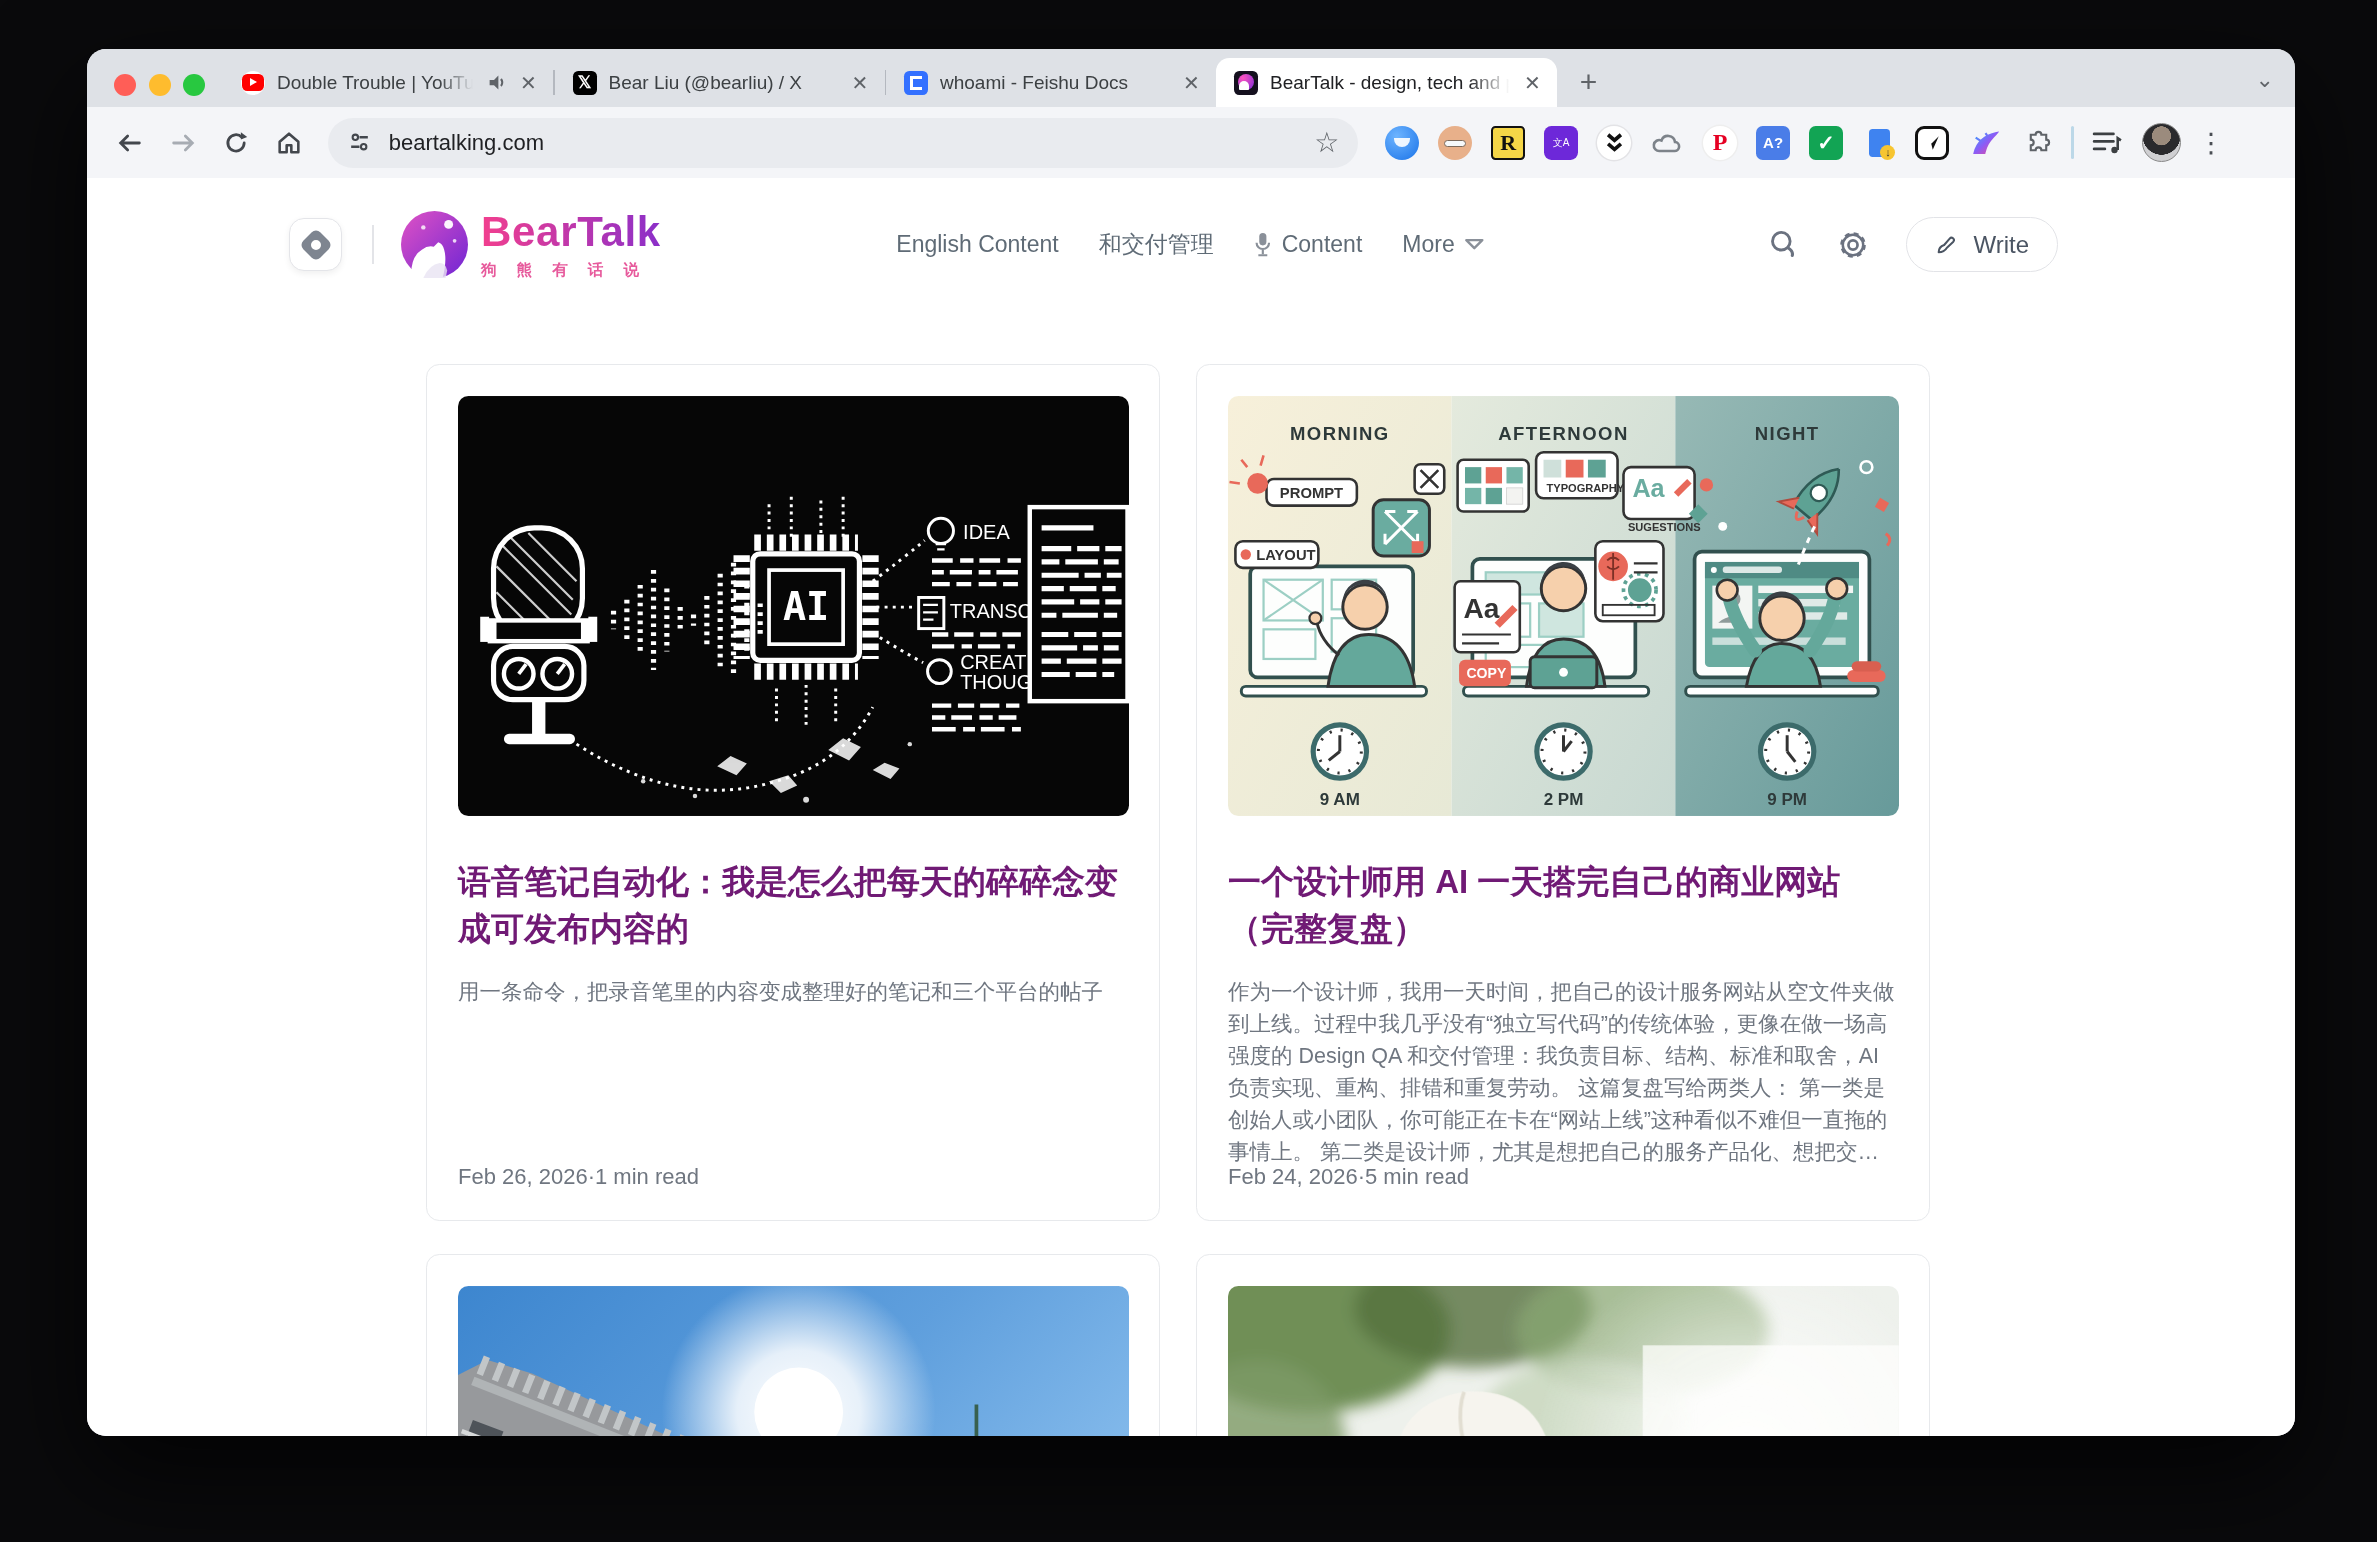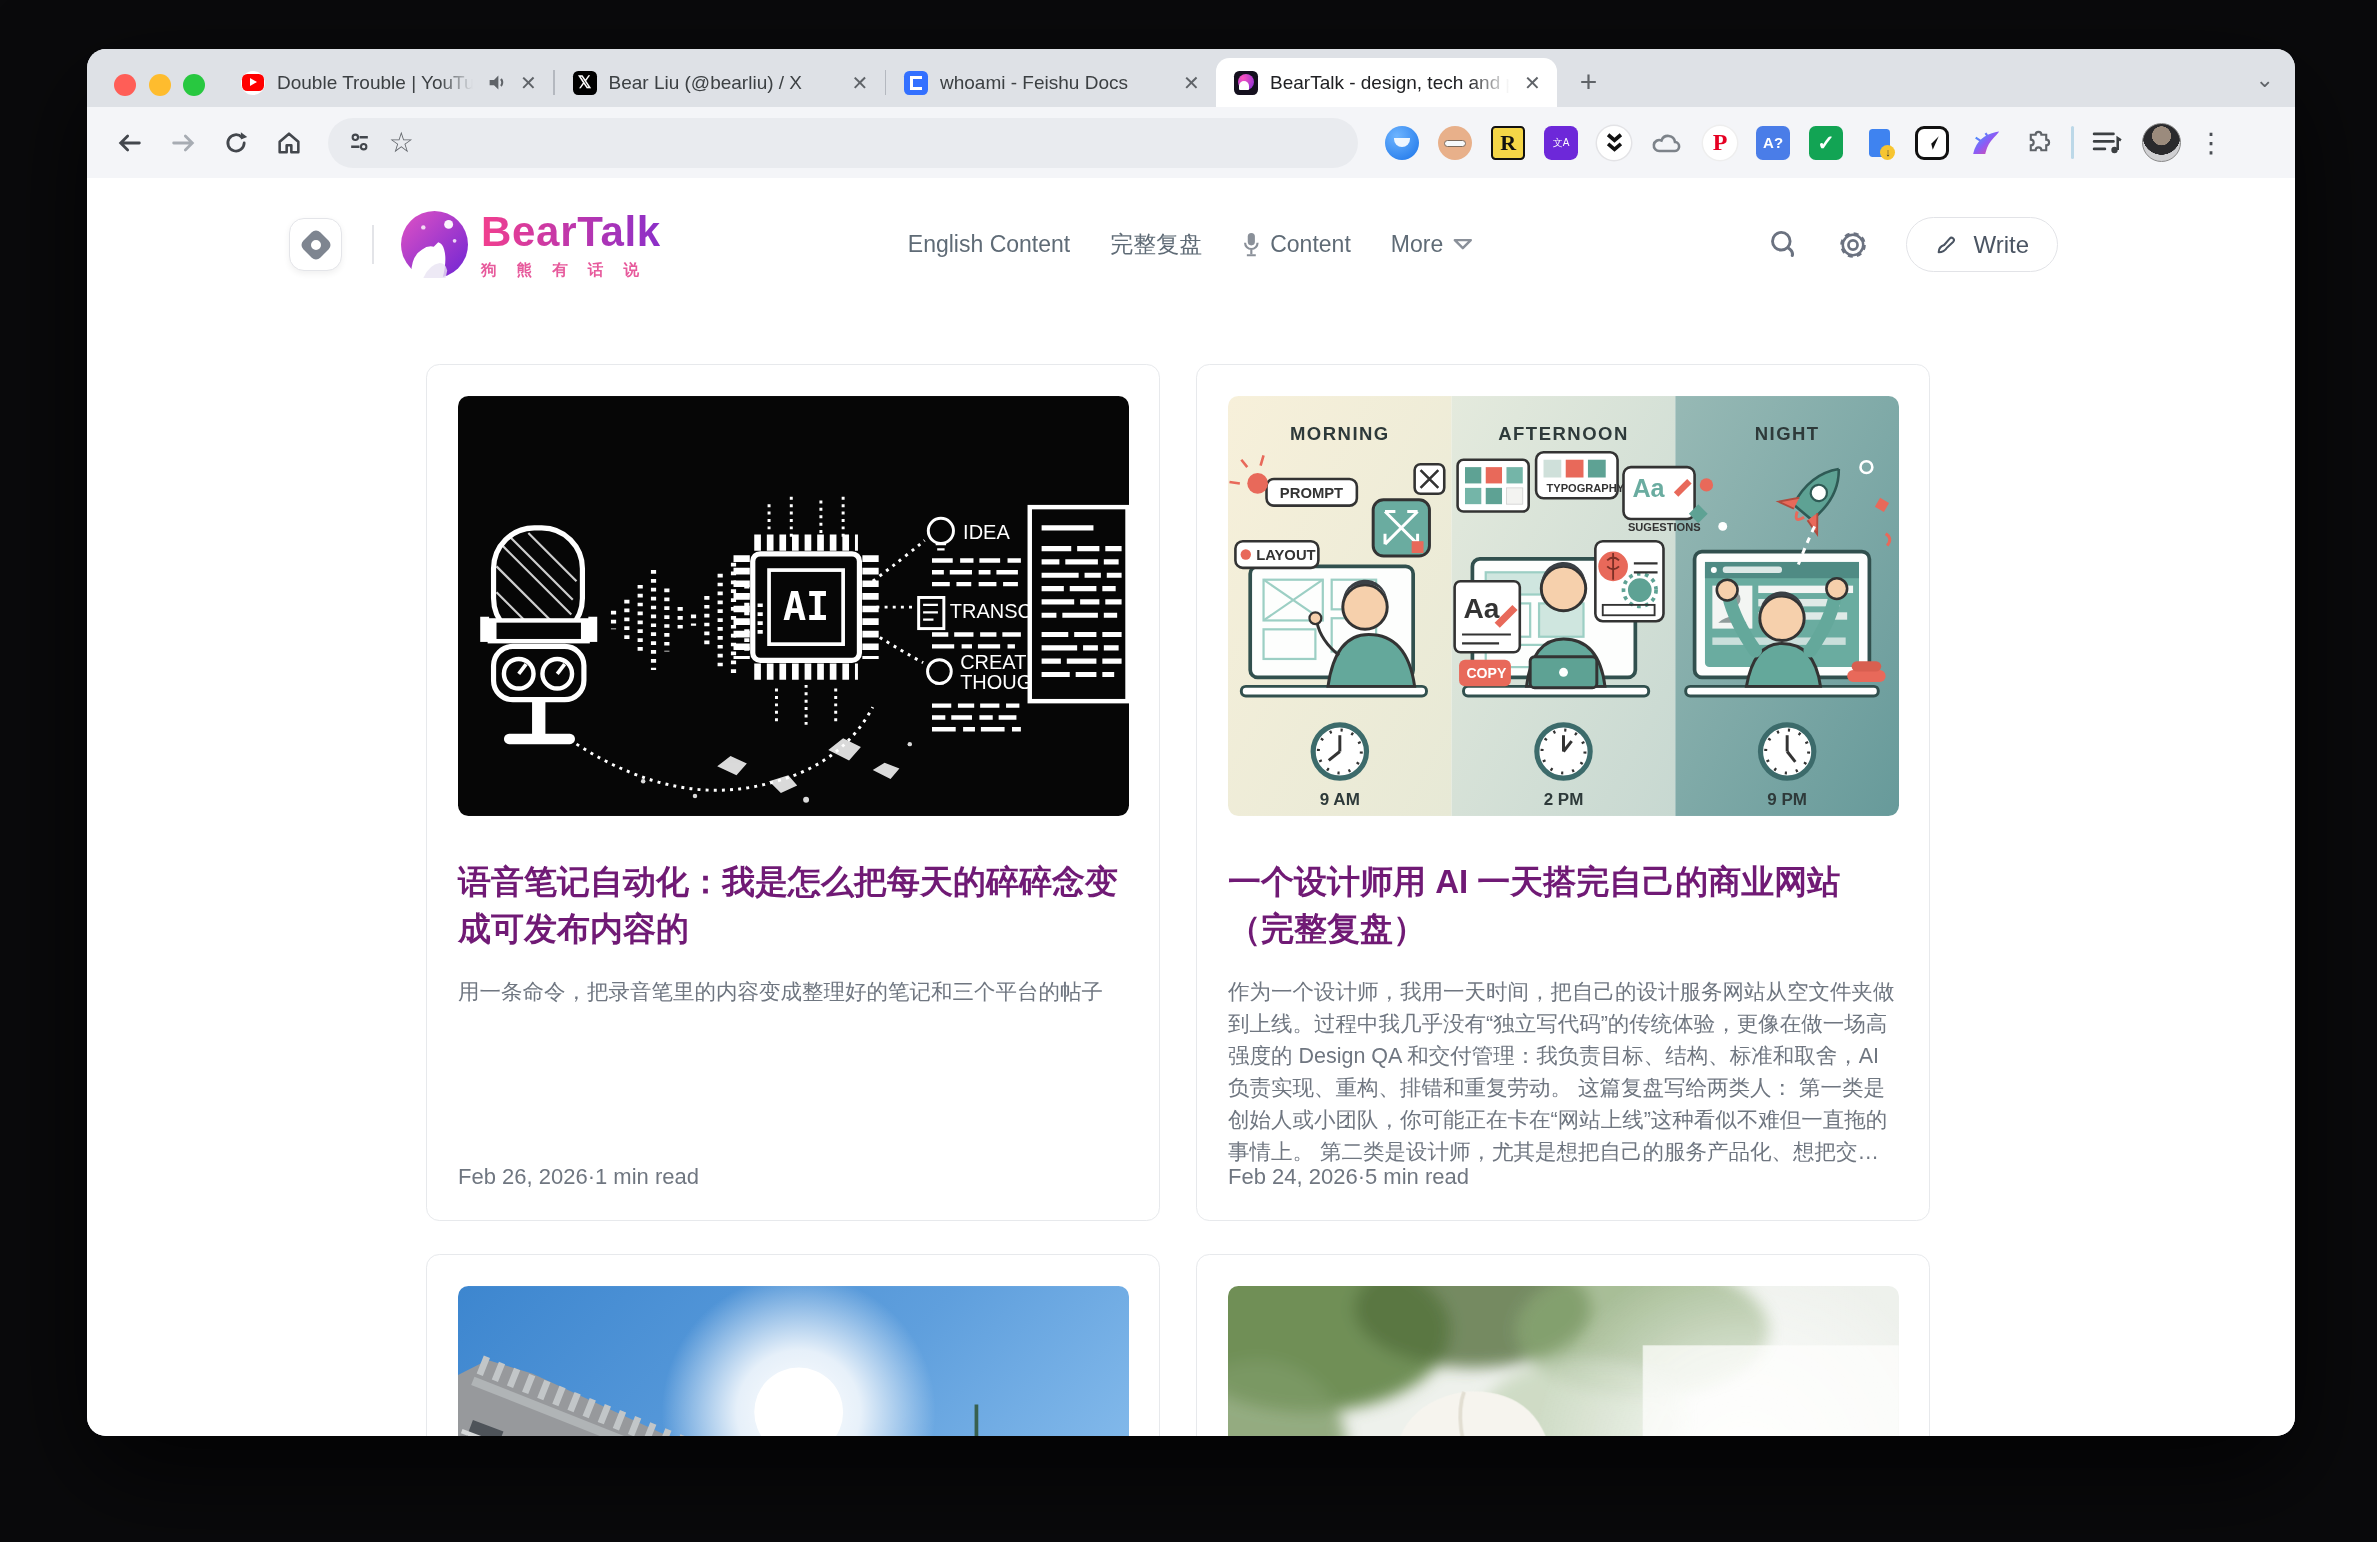--- a/index.html
+++ b/index.html
@@ -147,20 +147,21 @@
             <path d="M4,11 L12,4 L20,11 V20 H14 V14 H10 V20 H4 Z" stroke="#43474d" stroke-width="2.2" fill="none" stroke-linejoin="round"></path>
           </svg>
       </div>
       <div class="urlpill">
         <svg width="25" height="25" viewBox="0 0 24 24">
           <circle cx="8" cy="7" r="2.6" stroke="#43474d" stroke-width="2" fill="none"></circle>
             <line x1="12" y1="7" x2="20" y2="7" stroke="#43474d" stroke-width="2.4"></line>
           <circle cx="16" cy="16" r="2.6" stroke="#43474d" stroke-width="2" fill="none"></circle>
             <line x1="4" y1="16" x2="12" y2="16" stroke="#43474d" stroke-width="2.4"></line>
         </svg>
+        <span class="urltext">beartalking.com</span>
         <span class="star">☆</span>
       </div>
       <div class="exts">
         <div class="ext" style="background:radial-gradient(circle at 35% 30%,#6db4ff,#1a73e8);border-radius:50%;">
             <span style="width:16.3px;height:9px;background:#fff;border-radius:0 0 15px 15px;opacity:.9"></span>
           </div>
         <div class="ext" style="background:#e8b08a;border-radius:50%;">
             <span style="width:22px;height:6.7px;background:#f6f9fb;border-radius:3.7px;border:1.5px solid #7b6a5c;margin-top:1.5px"></span>
           </div>
         <div class="ext" style="background:#f5d647;border:2.2px solid #111;border-radius:4.4px;color:#111;font-family:'Liberation Serif',serif;font-weight:bold;font-size:22px;">R</div>
@@ -237,21 +238,21 @@
           <circle cx="30" cy="22" r="3" fill="#fff" opacity=".8"></circle>
           <circle cx="72" cy="40" r="2.5" fill="#fff" opacity=".8"></circle>
       </svg>
       <div class="brandbox">
         <div class="brandname">BearTalk</div>
         <div class="brandtag">狗熊有话说</div>
       </div>
 
       <div class="nav">
         <div class="navitem">English Content</div>
-        <div class="navitem">完整复盘</div>
+        <div class="navitem">和交付管理</div>
         <div class="navitem">
           <svg width="19" height="25" viewBox="0 0 20 28">
             <rect x="6" y="1" width="8" height="14" rx="4" fill="#8a9099"></rect>
             <path d="M3,12 a7,7 0 0,0 14,0" stroke="#8a9099" stroke-width="2.4" fill="none"></path>
             <line x1="10" y1="20" x2="10" y2="25" stroke="#8a9099" stroke-width="2.4"></line>
               <line x1="5" y1="26" x2="15" y2="26" stroke="#8a9099" stroke-width="2.4"></line>
           </svg>
           <span>Content</span>
         </div>
         <div class="navitem">

